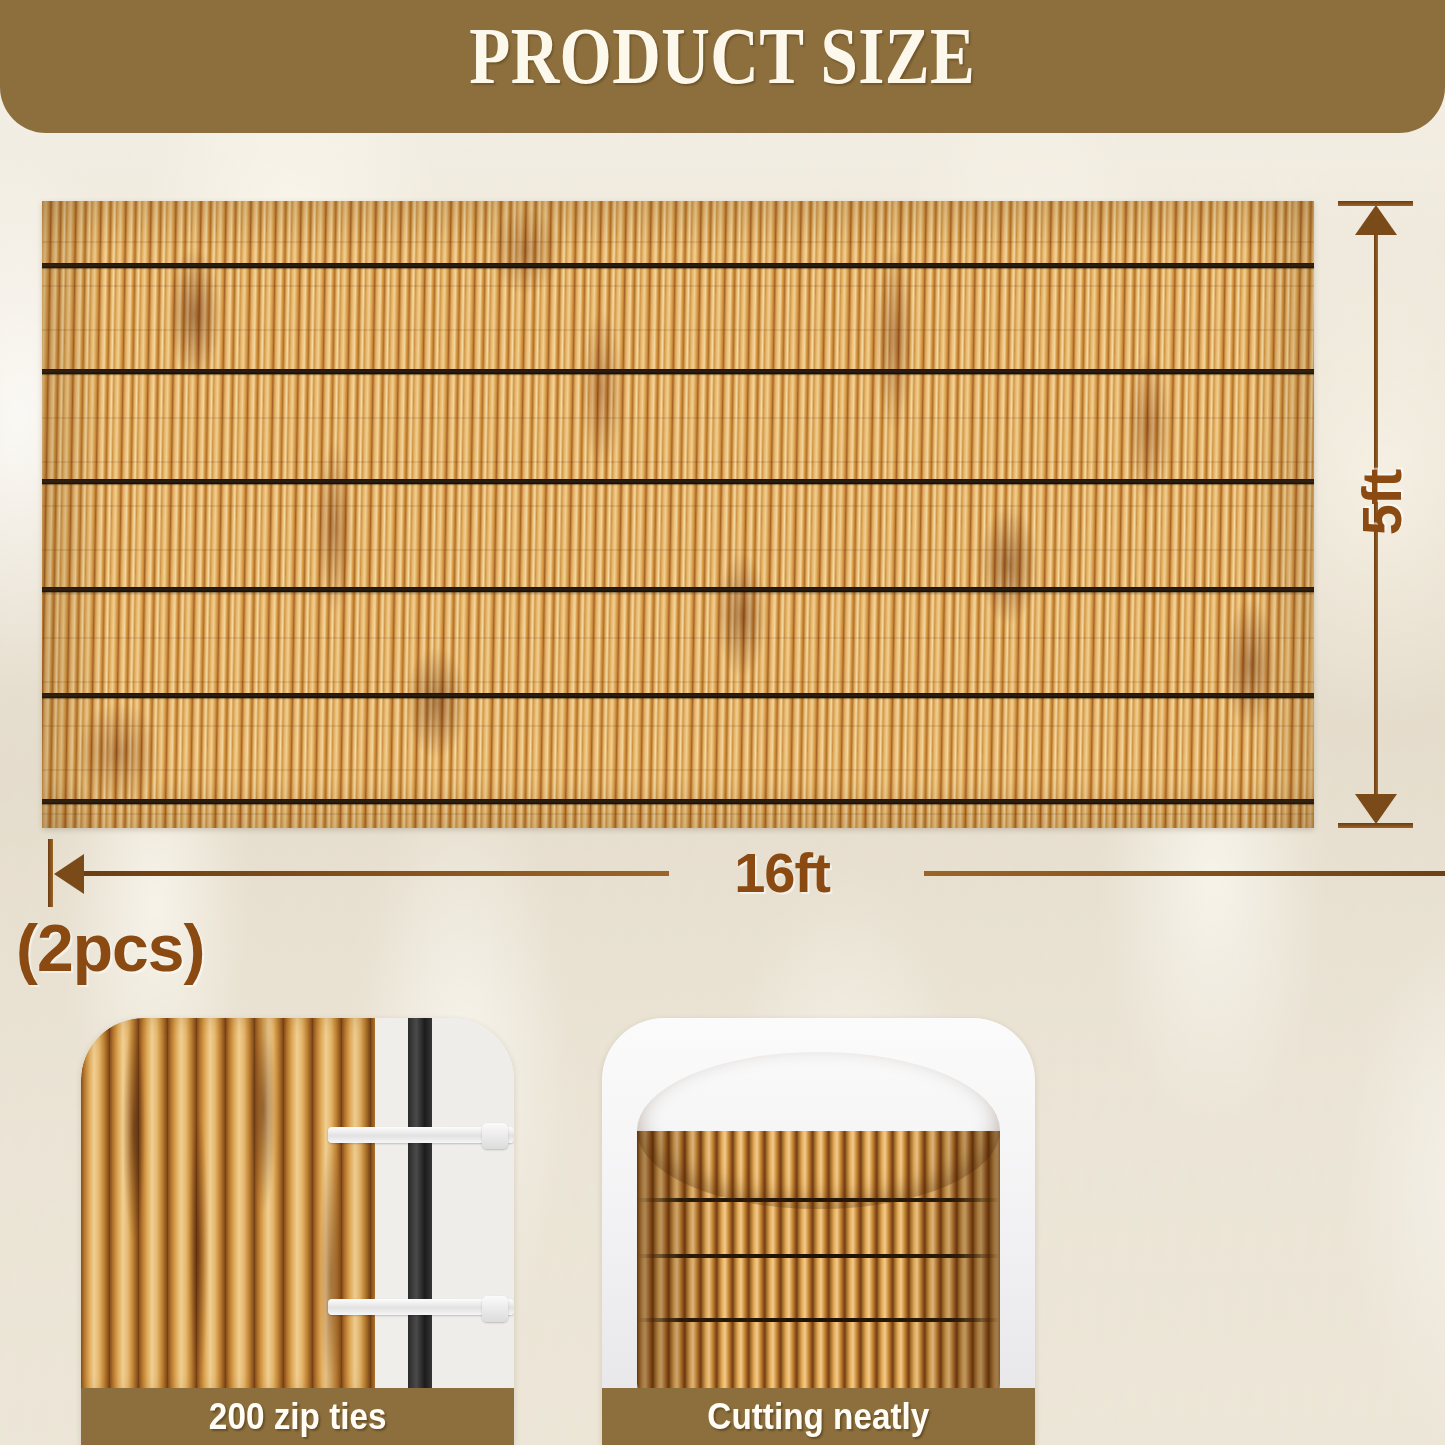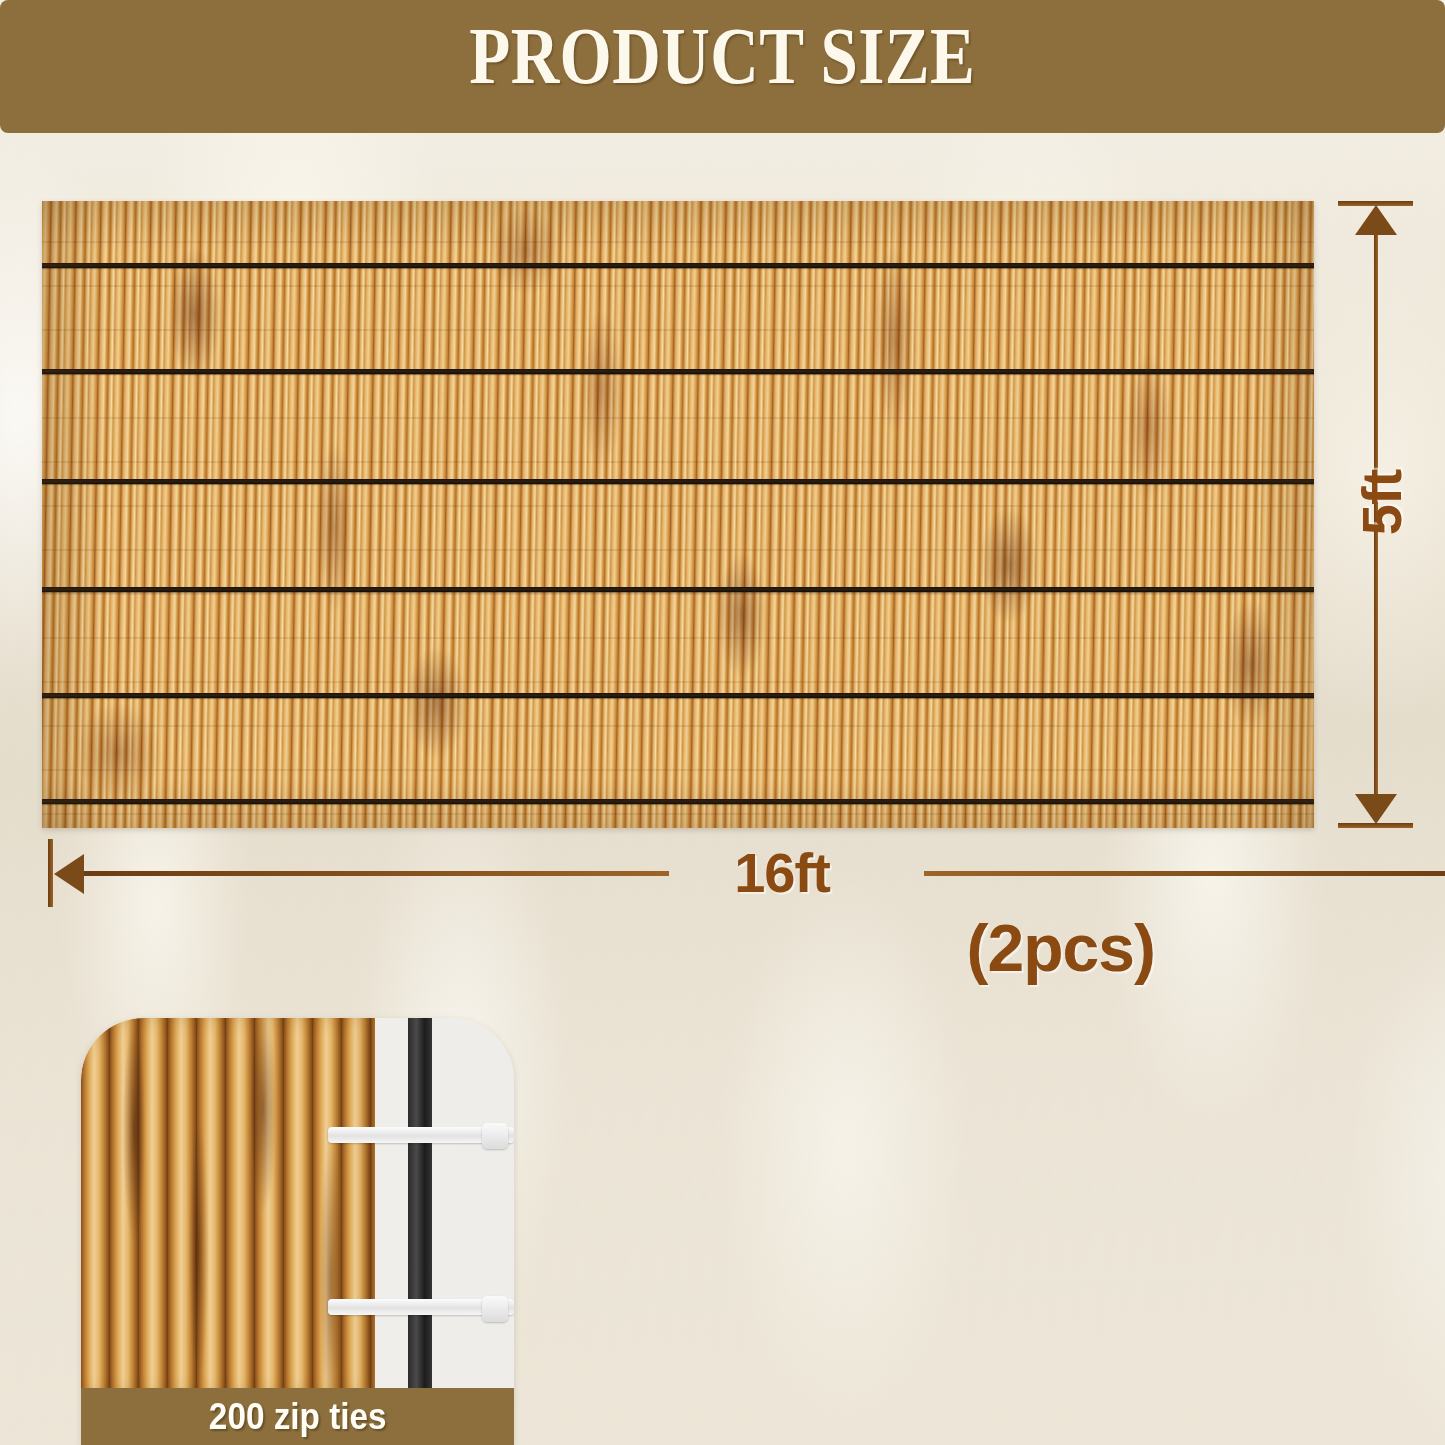--- a/index.html
+++ b/index.html
@@ -40,21 +40,21 @@
   #bgTint{
     position:absolute;inset:0;
     background:linear-gradient(180deg,rgba(255,253,247,.46) 0%,rgba(250,246,237,.2) 35%,rgba(243,237,224,.24) 70%,rgba(236,228,212,.34) 100%);
   }
 
   
   #banner{
     position:absolute;left:0;top:0;width:1445px;height:133px;
     background:#8c6f3c;
     border-bottom-left-radius:46px;border-bottom-right-radius:46px;
-    display:flex;align-items:flex-start;justify-content:center;border-radius:8px;
+    display:flex;align-items:flex-start;justify-content:center;
   }
   #bannerTitle{
     color:#fdf8ec;
     font-family:"Liberation Serif","DejaVu Serif",serif;
     font-weight:700;
     font-size:80px;
     letter-spacing:.5px;
     line-height:1;
     margin-top:16px;
     transform:scaleX(.84);
@@ -164,21 +164,21 @@
   #hCapL{left:0;}
   #hCapR{right:0;}
   #hLabel{
     position:absolute;left:50%;top:-6px;transform:translateX(-50%);
     font-size:56px;font-weight:700;color:#8a4a12;
     text-shadow:2px 2px 1px rgba(255,255,255,.6);
     letter-spacing:-1px;white-space:nowrap;
   }
 
   #pcsLabel{
-    position:absolute;left:0;top:910px;width:1155px;text-align:right;
+    position:absolute;left:16px;top:910px;width:1155px;text-align:left;
     font-size:66px;font-weight:700;color:#8a4a12;
     text-shadow:2px 2px 1px rgba(255,255,255,.55);
     letter-spacing:-1px;
   }
 
   
   #cards{position:absolute;left:33px;top:1018px;width:1380px;height:427px;display:flex;gap:40px;}
   .card{
     position:relative;width:433px;height:427px;
     border-top-left-radius:62px;border-top-right-radius:62px;
@@ -363,15 +363,28 @@
       <div class="tie" style="top:29%"></div>
       <div class="tieHead" style="top:28%"></div>
       <div class="tie" style="top:75%"></div>
       <div class="tieHead" style="top:74%"></div>
     </div>
     <div class="cardCap">
       <span class="cardCapText">200 zip ties</span>
     </div>
   </div>
 
+  <div class="card">
+    <div class="cardImg" id="img2">
+      <div class="rollBody"></div>
+      <div class="rollShade"></div>
+      <div class="rollWire" style="top:48%"></div>
+      <div class="rollWire" style="top:63%"></div>
+      <div class="rollWire" style="top:80%"></div>
+      <div class="rollTop"></div>
+    </div>
+    <div class="cardCap">
+      <span class="cardCapText">Cutting neatly</span>
+    </div>
+  </div>
 
 
 </div>
 
 </body></html>

